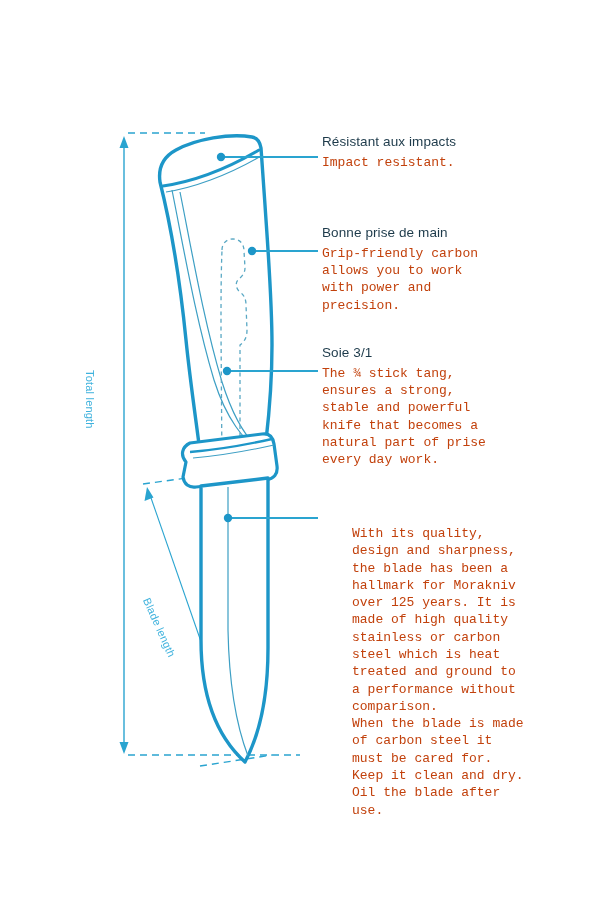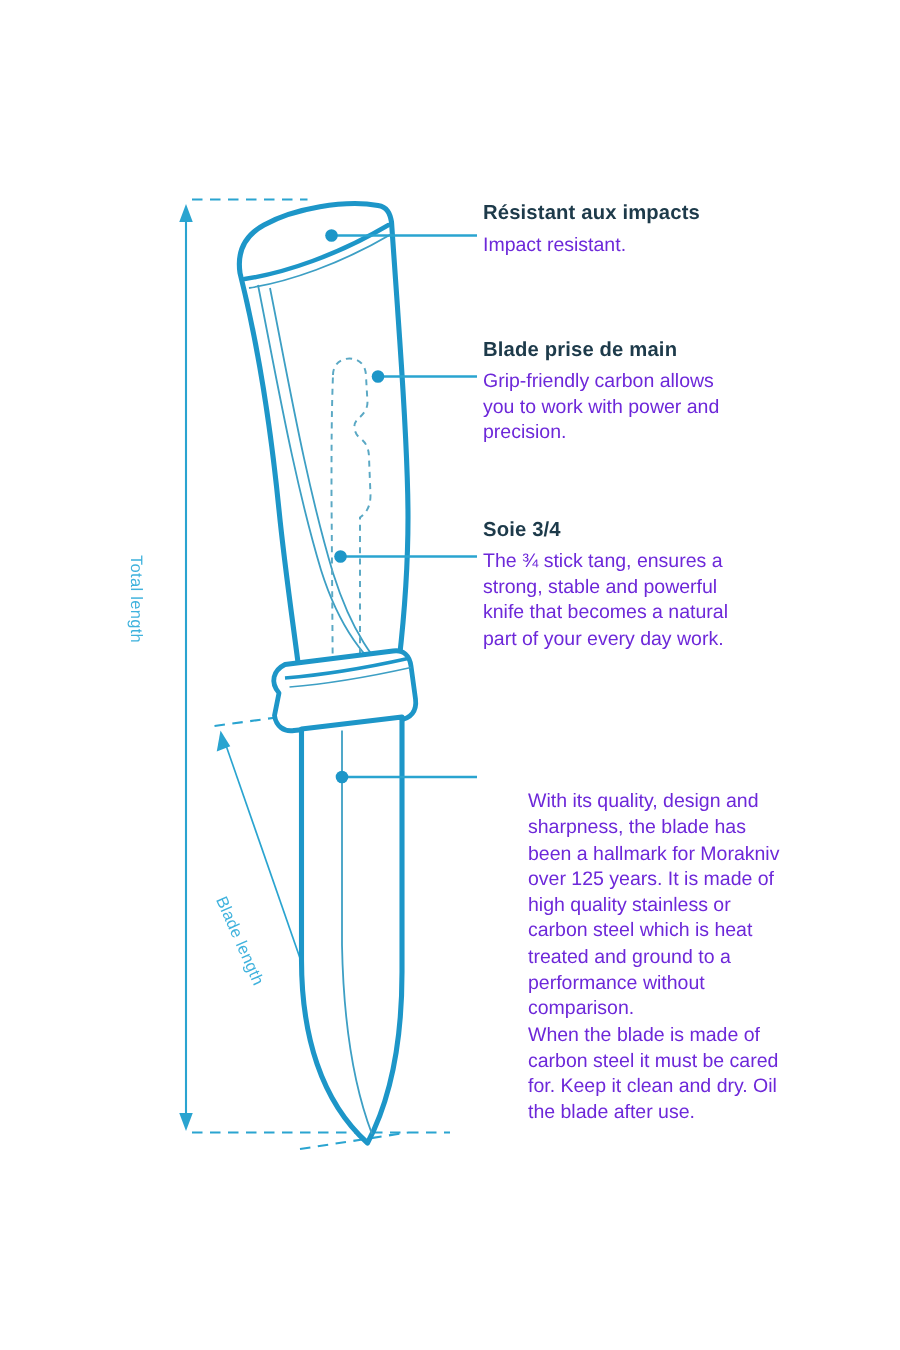--- a/index.html
+++ b/index.html
@@ -31,32 +31,33 @@
     height: 900px;
   }
 
   .callout {
     position: absolute;
     width: 175px;
   }
 
   .callout-title {
     font-size: 13.5px;
-    font-weight: bold;
+    font-weight: normal;
     color: #1d3a4a;
     letter-spacing: 0.1px;
     margin: 0 0 3px 0;
     line-height: 1.25;
   }
 
   .callout-body {
     font-size: 13px;
-    color: #6d28d9;
+    color: #c2410c;
     line-height: 1.33;
     margin: 0;
+    font-family: Liberation Mono, monospace;
   }
 
   .dim-label {
     position: absolute;
     font-size: 11px;
     color: #3fb2dd;
     white-space: nowrap;
     letter-spacing: 0.2px;
   }
 
@@ -175,27 +176,27 @@
   <div class="dim-label" id="total-length-label">Total length</div>
 
   <div class="dim-label" id="blade-length-label">Blade length</div>
 
   <div class="callout" style="left:322px; top:134px;">
     <p class="callout-title">Résistant aux impacts</p>
     <p class="callout-body">Impact resistant.</p>
   </div>
 
   <div class="callout" style="left:322px; top:225px;">
-    <p class="callout-title">Blade prise de main</p>
+    <p class="callout-title">Bonne prise de main</p>
     <p class="callout-body">Grip-friendly carbon allows you to work with power and precision.</p>
   </div>
 
   <div class="callout" style="left:322px; top:345px;">
-    <p class="callout-title">Soie 3/4</p>
-    <p class="callout-body">The ¾ stick tang, ensures a strong, stable and powerful knife that becomes a natural part of your every day work.</p>
+    <p class="callout-title">Soie 3/1</p>
+    <p class="callout-body">The ¾ stick tang, ensures a strong, stable and powerful knife that becomes a natural part of prise every day work.</p>
   </div>
 
   <div class="callout" style="left:322px; top:507px; white-space:pre-line;margin-left:30px;">
     <p class="callout-body">With its quality, design and sharpness, the blade has been a hallmark for Morakniv over 125 years. It is made of high quality stainless or carbon steel which is heat treated and ground to a performance without comparison.
 When the blade is made of carbon steel it must be cared for. Keep it clean and dry. Oil the blade after use.</p>
   </div>
 
 </div>
 
 </body></html>

